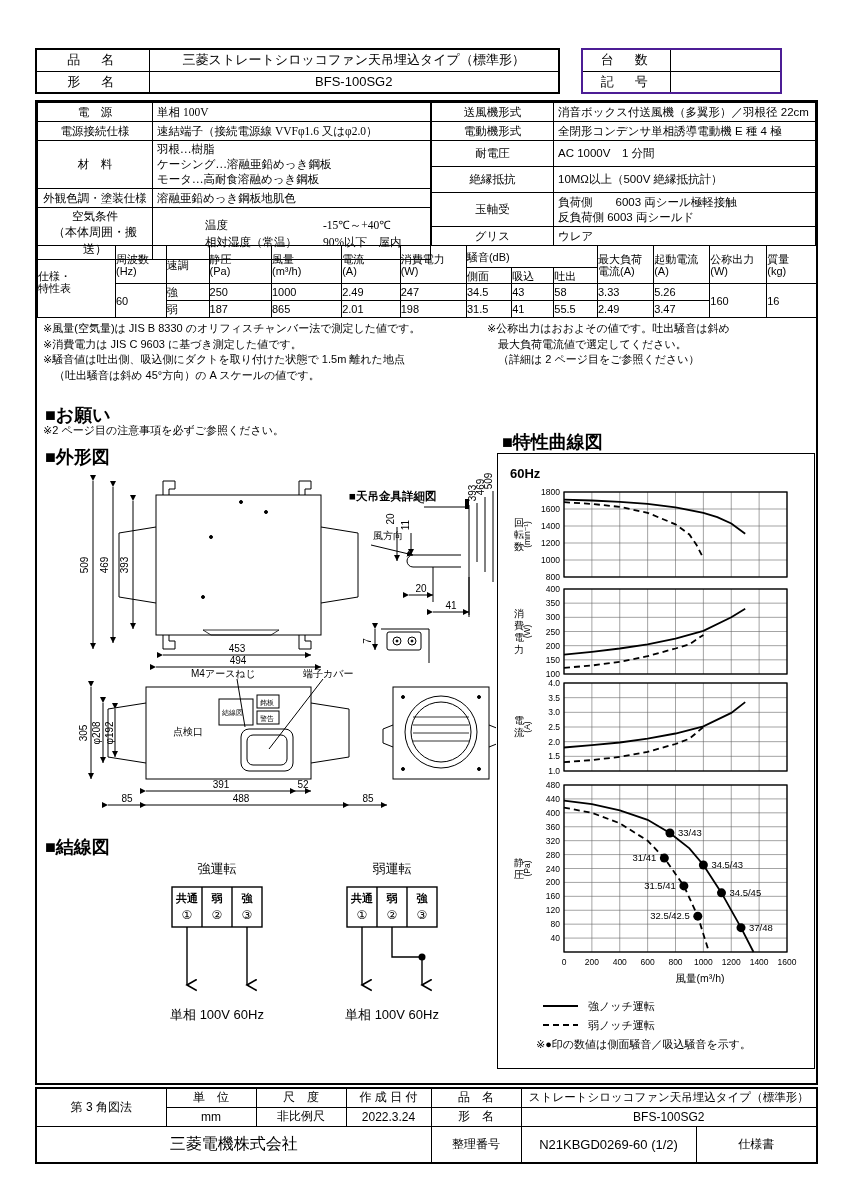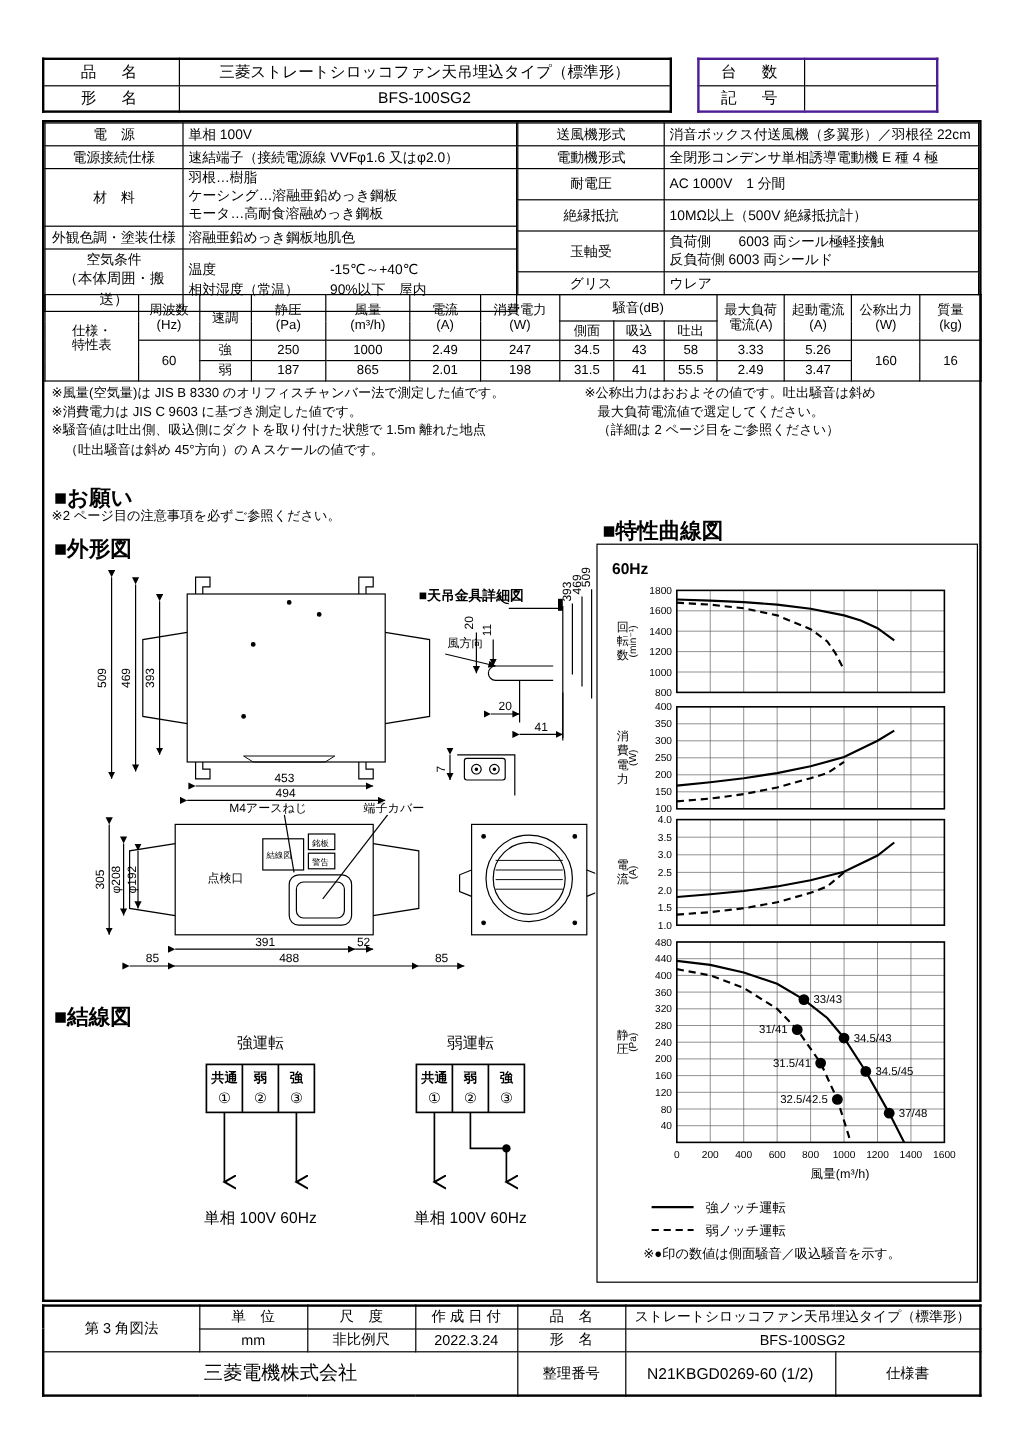--- a/index.html
+++ b/index.html
@@ -15,30 +15,30 @@
   .tbl-top-left { position:absolute; left:35px; top:48px; width:525px; height:44px; border:2px solid #000; }
   .tbl-top-right { position:absolute; left:581px; top:48px; width:201px; height:44px; border:2px solid #4c1d95; }
   .tbl-top-left td, .tbl-top-right td { height:22px; font-size:13px; }
   .lblcell { letter-spacing:4px; text-align:center; }
 
   
   .main-frame { position:absolute; left:35px; top:100px; width:783px; height:985px; border:2px solid #000; }
   .spec-wrap { display:flex; width:100%; height:143px; }
   .spec-tbl { font-size:11.5px; }
   .spec-tbl td { padding:1px 4px; }
-  .spec-left { width:395px; height:143px; }
+  .spec-left { width:395px; height:143px;font-family:Liberation Serif, serif; }
   .spec-right { width:386px; height:143px; }
   .spec-left td:first-child, .spec-right td:first-child { text-align:center; }
   .mat-lines div, .tama-lines div { line-height:15px; }
   .air-row { display:flex; line-height:17px; }
-  .air-row span:first-child { width:118px; }
+  .air-row span:first-child { width:118px;margin-left:48px; }
 
   
   .char-tbl { width:781px; height:72px; font-size:11px; }
-  .char-tbl td { text-align:center; vertical-align:middle; line-height:12px; padding:0; }
+  .char-tbl td { text-align:left; vertical-align:middle; line-height:12px; padding:0; }
   .char-tbl .hdr div { line-height:12px; }
 
   
   .content { position:absolute; left:0; top:215px; width:781px; height:768px; }
   .note-block { position:absolute; font-size:11px; line-height:15.5px; }
   .h-sec { position:absolute; font-size:18px; font-weight:bold; }
   .h-sub { position:absolute; font-size:11.5px; font-weight:bold; }
 
   .chart-panel { position:absolute; left:460px; top:136px; width:318px; height:616px; border:1.5px solid #000; background:#fff; }
 

